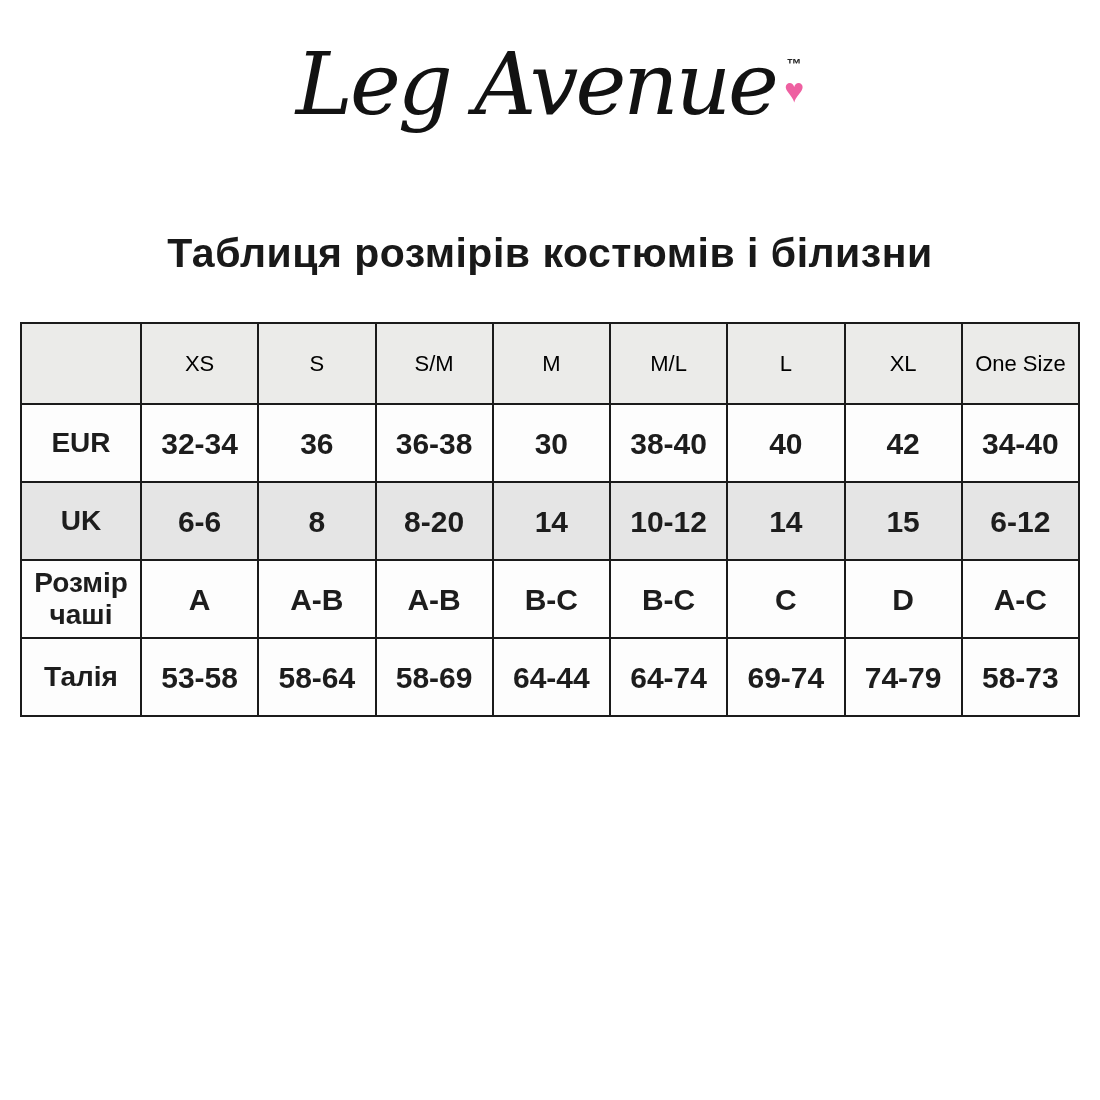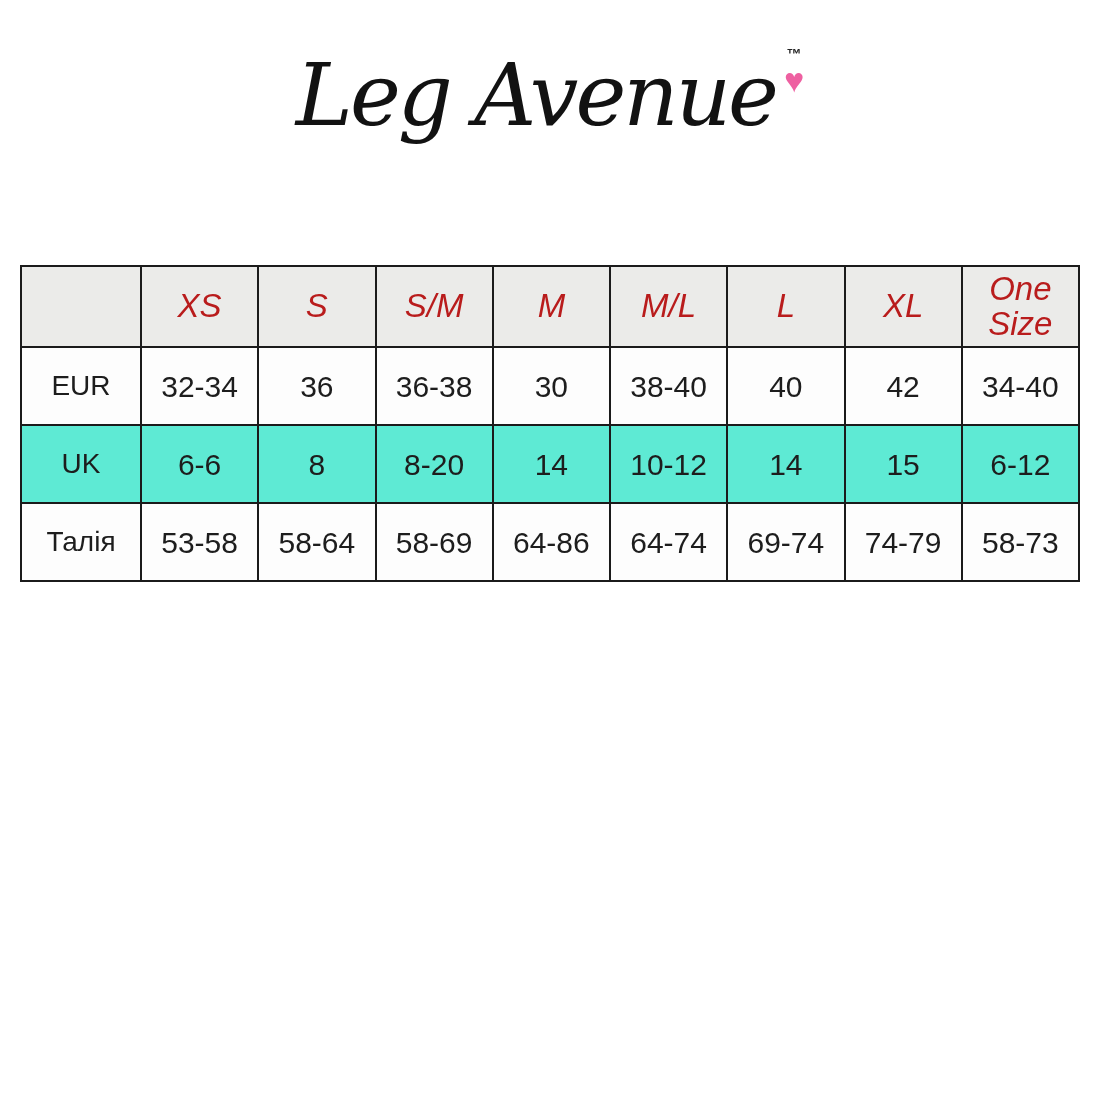--- a/index.html
+++ b/index.html
@@ -11,23 +11,23 @@
   }
   .page {
     position: relative;
     width: 1100px;
     height: 1100px;
     background: #ffffff;
     overflow: hidden;
   }
   
   .logo-wrap {
-    padding-top: 52px;
     height: 168px;
     display: flex;
+    align-items: center;
     justify-content: center;
   }
   .logo-text {
     font-family: "DejaVu Serif", "Liberation Serif", serif;
     font-style: italic;
     font-weight: 400;
     font-size: 86px;
     letter-spacing: -3px;
     color: #121212;
     line-height: 1;
@@ -72,54 +72,54 @@
   .size-table td {
     border: 2px solid #1b1b1b;
     text-align: center;
     vertical-align: middle;
     padding: 0 4px;
     overflow: hidden;
   }
   .size-table thead th {
     background: #ebebe9;
     height: 79px;
-    font-size: 33px;
+    font-size: 22px;
     font-weight: 400;
     line-height: 1.05;
-    color: #b91c1c;
-    font-style: italic;
+    color: #000000;
   }
   .size-table tbody td {
     background: #fdfdfd;
     height: 76px;
     font-size: 30px;
-    font-weight: 400;
+    font-weight: 700;
     line-height: 1.1;
   }
   .size-table tbody tr.alt td {
-    background: #5eead4;
+    background: #e5e5e5;
   }
   .size-table tbody td.rowlabel {
     font-size: 28px;
     line-height: 1.15;
   }
 </style>
 </head>
 <body>
 
 <div class="page">
 
   <div class="logo-wrap">
     <span class="logo-text">Leg Avenue</span>
     <span class="logo-mark">
       <span class="logo-tm">™</span>
       <span class="logo-heart" style="color: rgb(238, 96, 161);">♥</span>
     </span>
   </div>
 
+  <h1 class="title">Таблиця розмірів костюмів і білизни</h1>
 
   <table class="size-table">
     <colgroup>
       <col class="first">
       <col>
         <col>
         <col>
         <col>
         <col>
         <col>
@@ -156,25 +156,36 @@
           <td>6-6</td>
           <td>8</td>
           <td>8-20</td>
           <td>14</td>
           <td>10-12</td>
           <td>14</td>
           <td>15</td>
           <td>6-12</td>
         </tr>
         <tr>
+          <td class="rowlabel">Розмір чаші</td>
+          <td>A</td>
+          <td>A-B</td>
+          <td>A-B</td>
+          <td>B-C</td>
+          <td>B-C</td>
+          <td>C</td>
+          <td>D</td>
+          <td>A-C</td>
+        </tr>
+        <tr>
           <td class="rowlabel">Талія</td>
           <td>53-58</td>
           <td>58-64</td>
           <td>58-69</td>
-          <td>64-86</td>
+          <td>64-44</td>
           <td>64-74</td>
           <td>69-74</td>
           <td>74-79</td>
           <td>58-73</td>
         </tr>
       </tbody>
   </table>
 
 </div>
 

